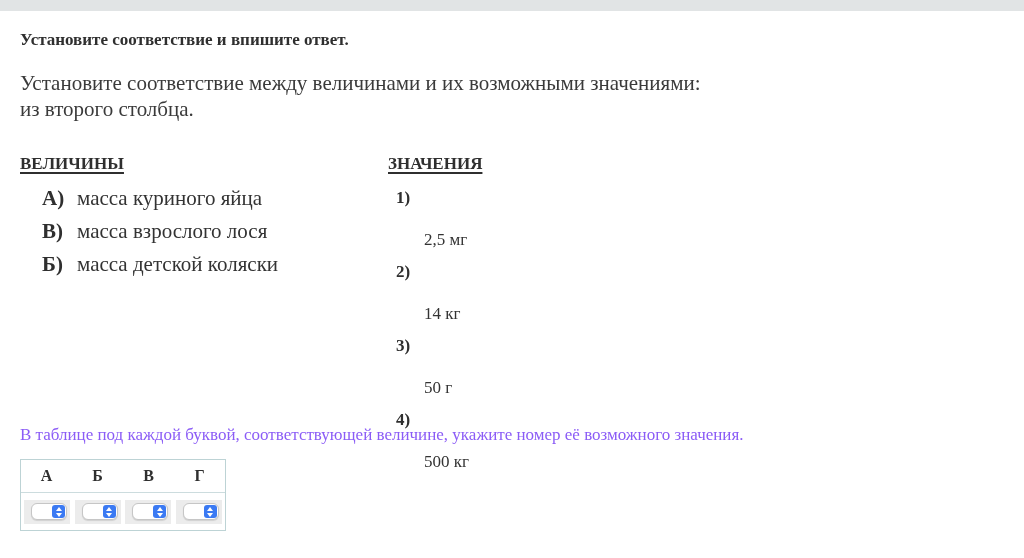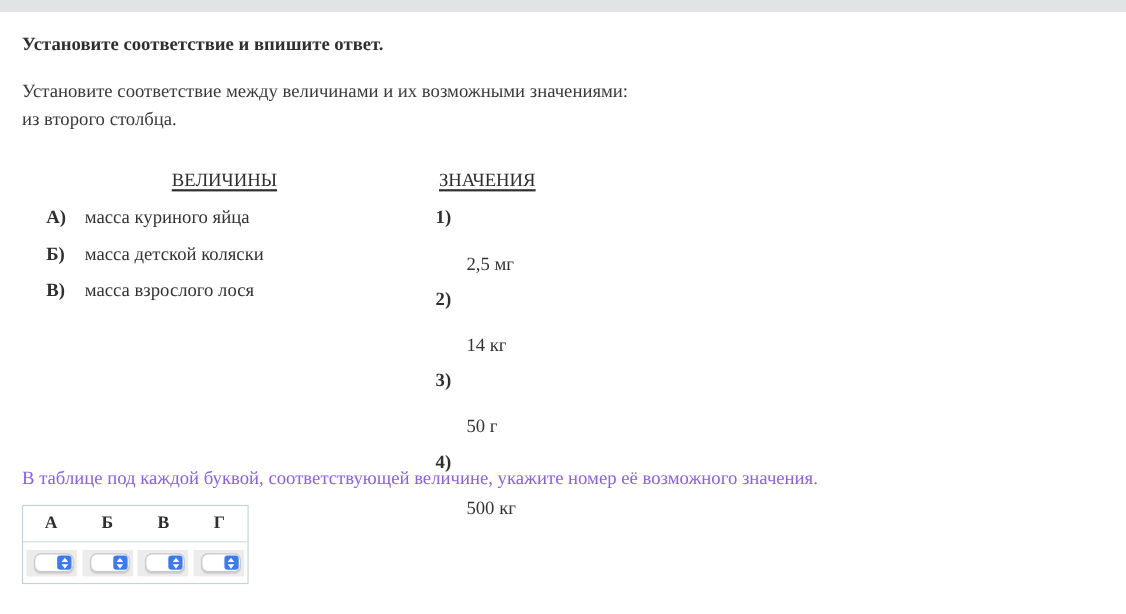--- a/index.html
+++ b/index.html
@@ -2,29 +2,29 @@
 <html><head>
 <meta charset="utf-8">
 <style>
   html,body{margin:0;padding:0;}
   body{width:1024px;height:558px;background:#ffffff;overflow:hidden;}
   .page{position:relative;width:1024px;height:558px;background:#ffffff;
         font-family:"Liberation Serif","DejaVu Serif",serif;color:#333333;}
   .topband{position:absolute;left:0;top:0;width:1024px;height:11px;background:#e1e4e5;}
   .title{position:absolute;left:20px;top:30px;margin:0;font-size:17px;line-height:20px;
          font-weight:bold;color:#2f2f2f;}
-  .desc{position:absolute;left:20px;top:70px;font-size:17px;line-height:26px;color:#3a3a3a;}
+  .desc{position:absolute;left:20px;top:70px;font-size:21px;line-height:26px;color:#3a3a3a;}
   .cols{position:absolute;left:20px;top:154px;display:flex;}
   .col-left{width:368px;}
   .col-right{width:110px;}
-  .col-header{font-size:17px;font-weight:normal;text-align:center;
+  .col-header{font-size:17px;font-weight:bold;text-align:left;
               text-decoration:underline;text-decoration-thickness:2px;text-underline-offset:3px;
               color:#2f2f2f;line-height:20px;margin-bottom:13px;}
   .q-list{padding-left:22px;}
-  .q-item{font-size:17px;line-height:22px;margin-bottom:11px;white-space:nowrap;}
+  .q-item{font-size:21px;line-height:22px;margin-bottom:11px;white-space:nowrap;}
   .q-label{display:inline-block;width:35px;font-weight:bold;color:#2f2f2f;}
   .v-list{padding-left:8px;}
   .v-item{margin-bottom:10px;}
   .v-num{font-size:17px;line-height:22px;font-weight:bold;color:#2f2f2f;}
   .v-val{font-size:17px;line-height:22px;margin-top:20px;padding-left:28px;white-space:nowrap;}
   .instruction{position:absolute;left:20px;top:424px;font-size:17px;line-height:21px;color:#8b5cf6;}
   .answers{position:absolute;left:20px;top:459px;width:204px;border:1px solid #bdd3d5;background:#ffffff;}
   .ans-header{display:flex;height:32px;border-bottom:1px solid #ccdcde;}
   .ans-h-cell{flex:1;display:flex;align-items:center;justify-content:center;
               font-size:16px;font-weight:bold;color:#2f2f2f;}
@@ -55,24 +55,24 @@
   </div>
 
   <div class="cols">
     <div class="col-left">
       <div class="col-header">ВЕЛИЧИНЫ</div>
       <div class="q-list">
         <div class="q-item">
           <span class="q-label">А)</span><span>масса куриного яйца</span>
         </div>
         <div class="q-item">
-          <span class="q-label">Б)</span><span>масса детской коляски</span>
+          <span class="q-label">В)</span><span>масса взрослого лося</span>
         </div>
         <div class="q-item">
-          <span class="q-label">В)</span><span>масса взрослого лося</span>
+          <span class="q-label">Б)</span><span>масса детской коляски</span>
         </div>
       </div>
     </div>
 
     <div class="col-right">
       <div class="col-header">ЗНАЧЕНИЯ</div>
       <div class="v-list">
         <div class="v-item">
           <div class="v-num">1)</div>
           <div class="v-val">2,5 мг</div>

